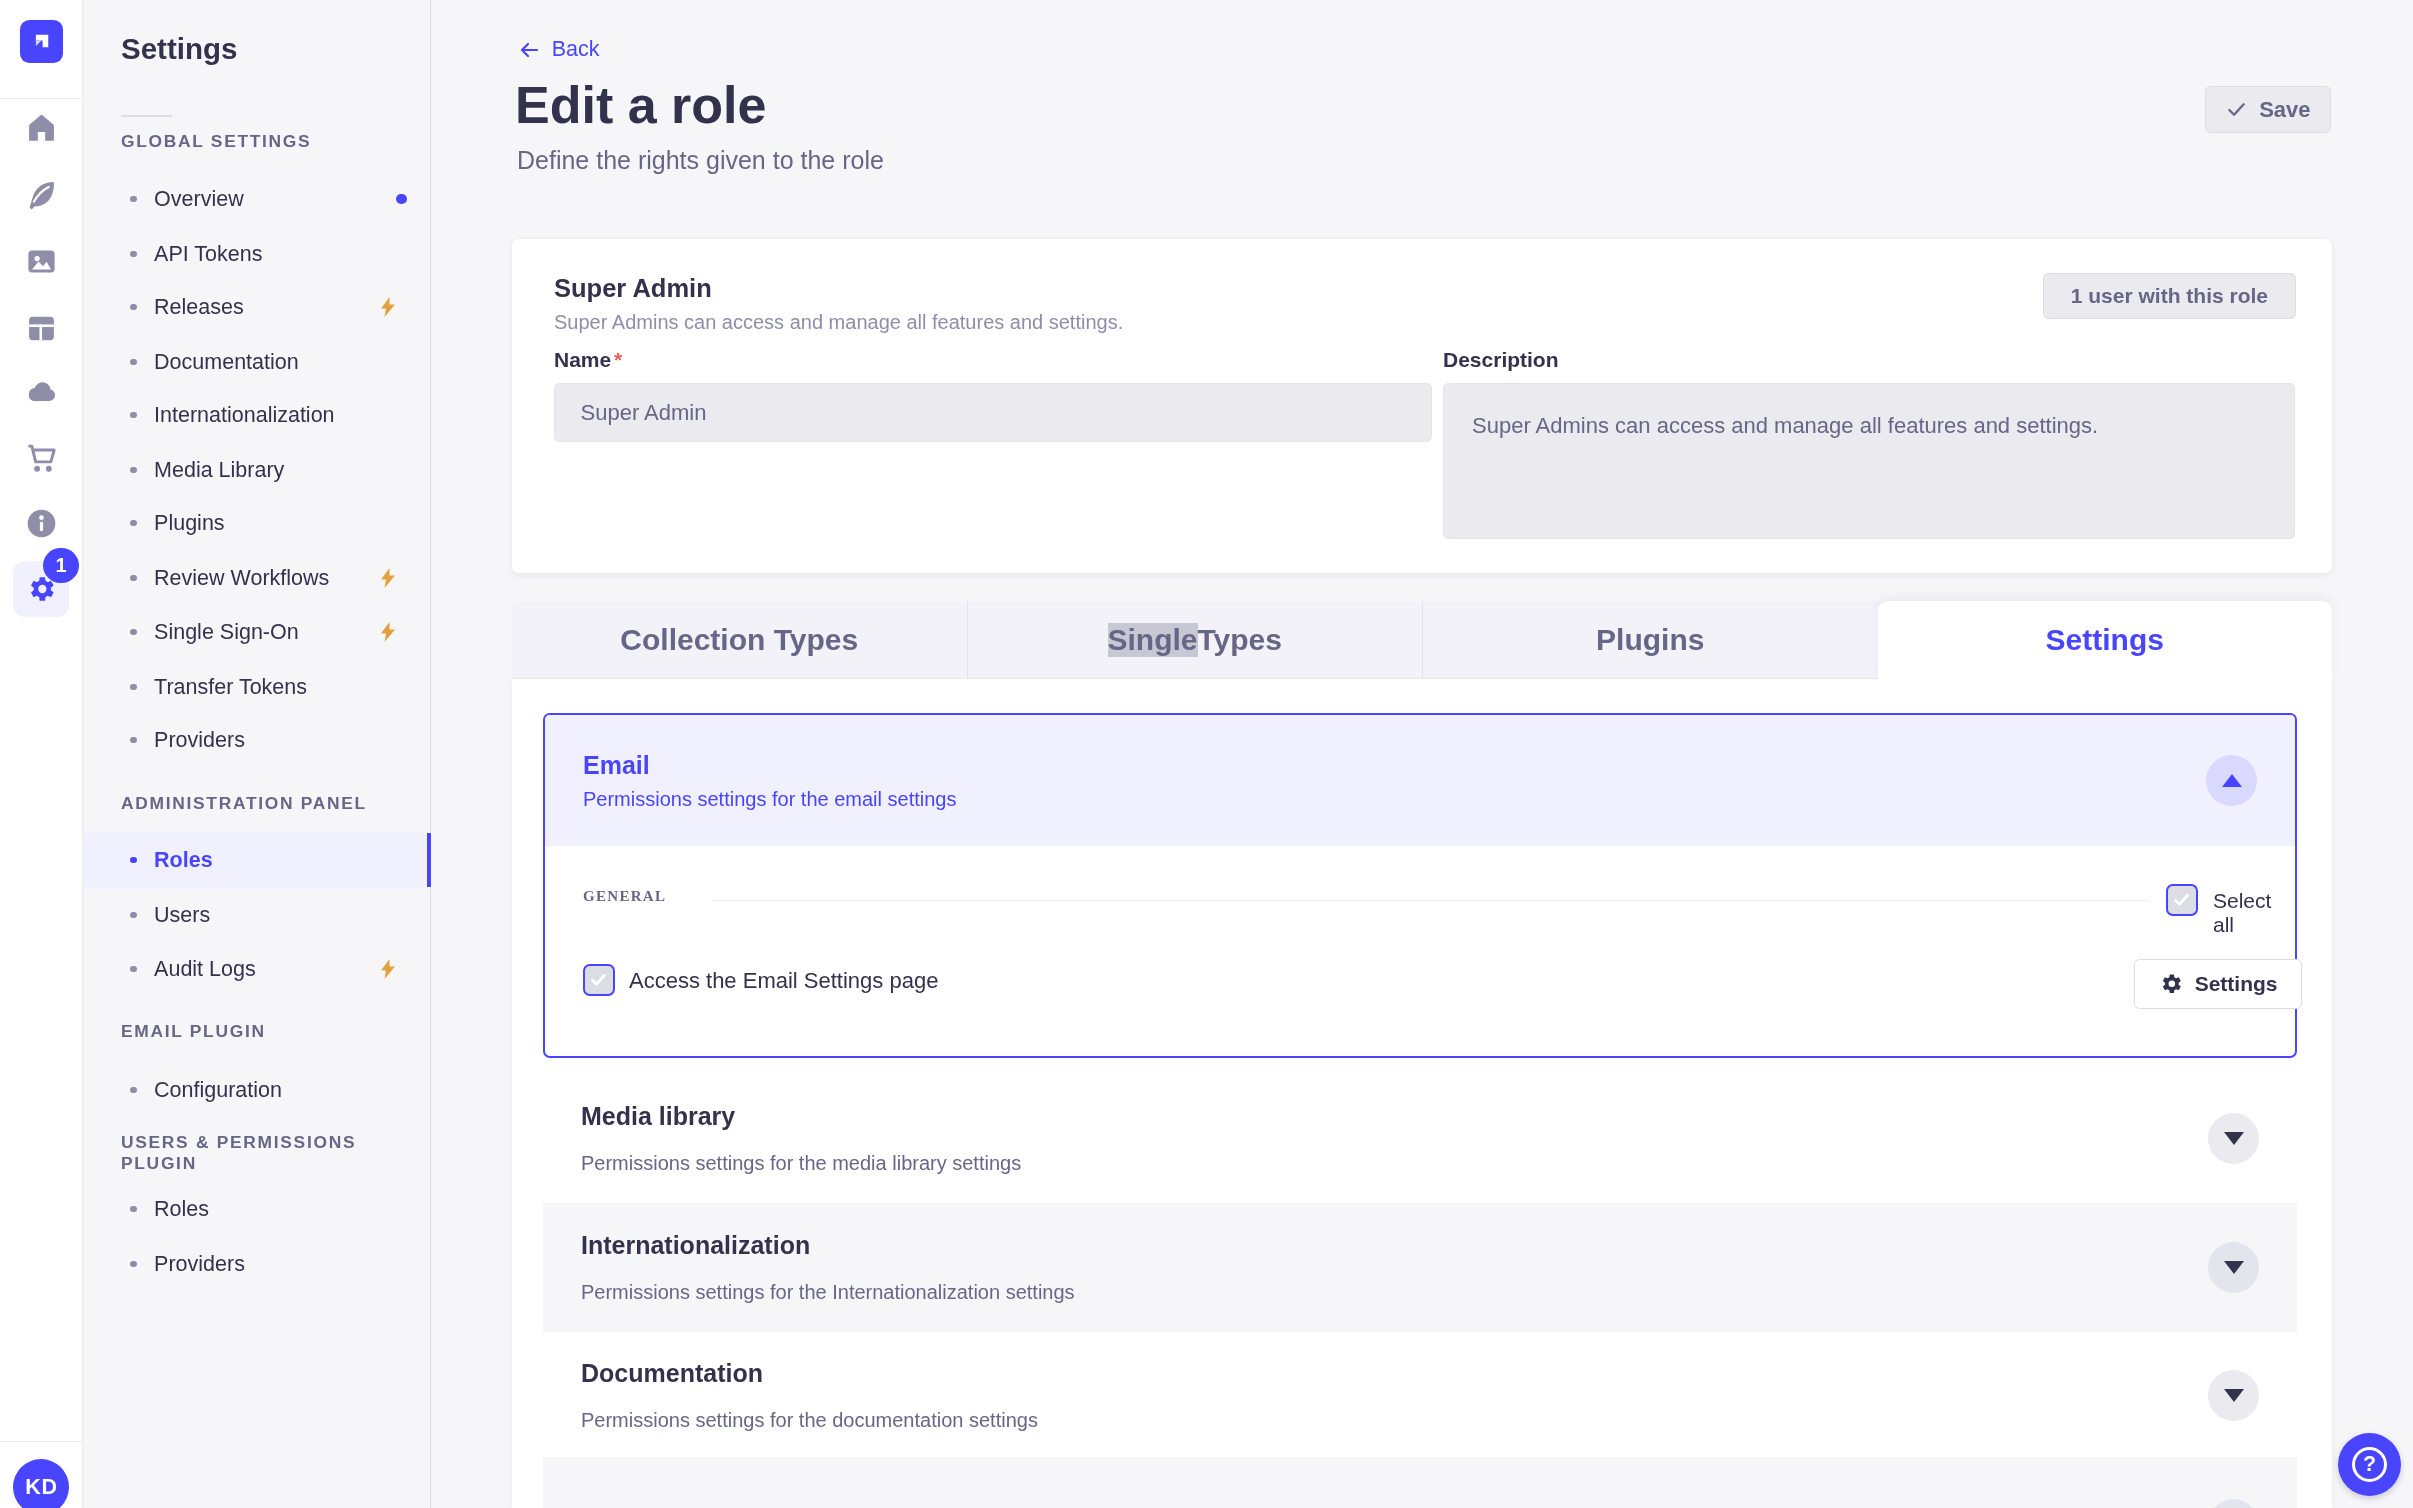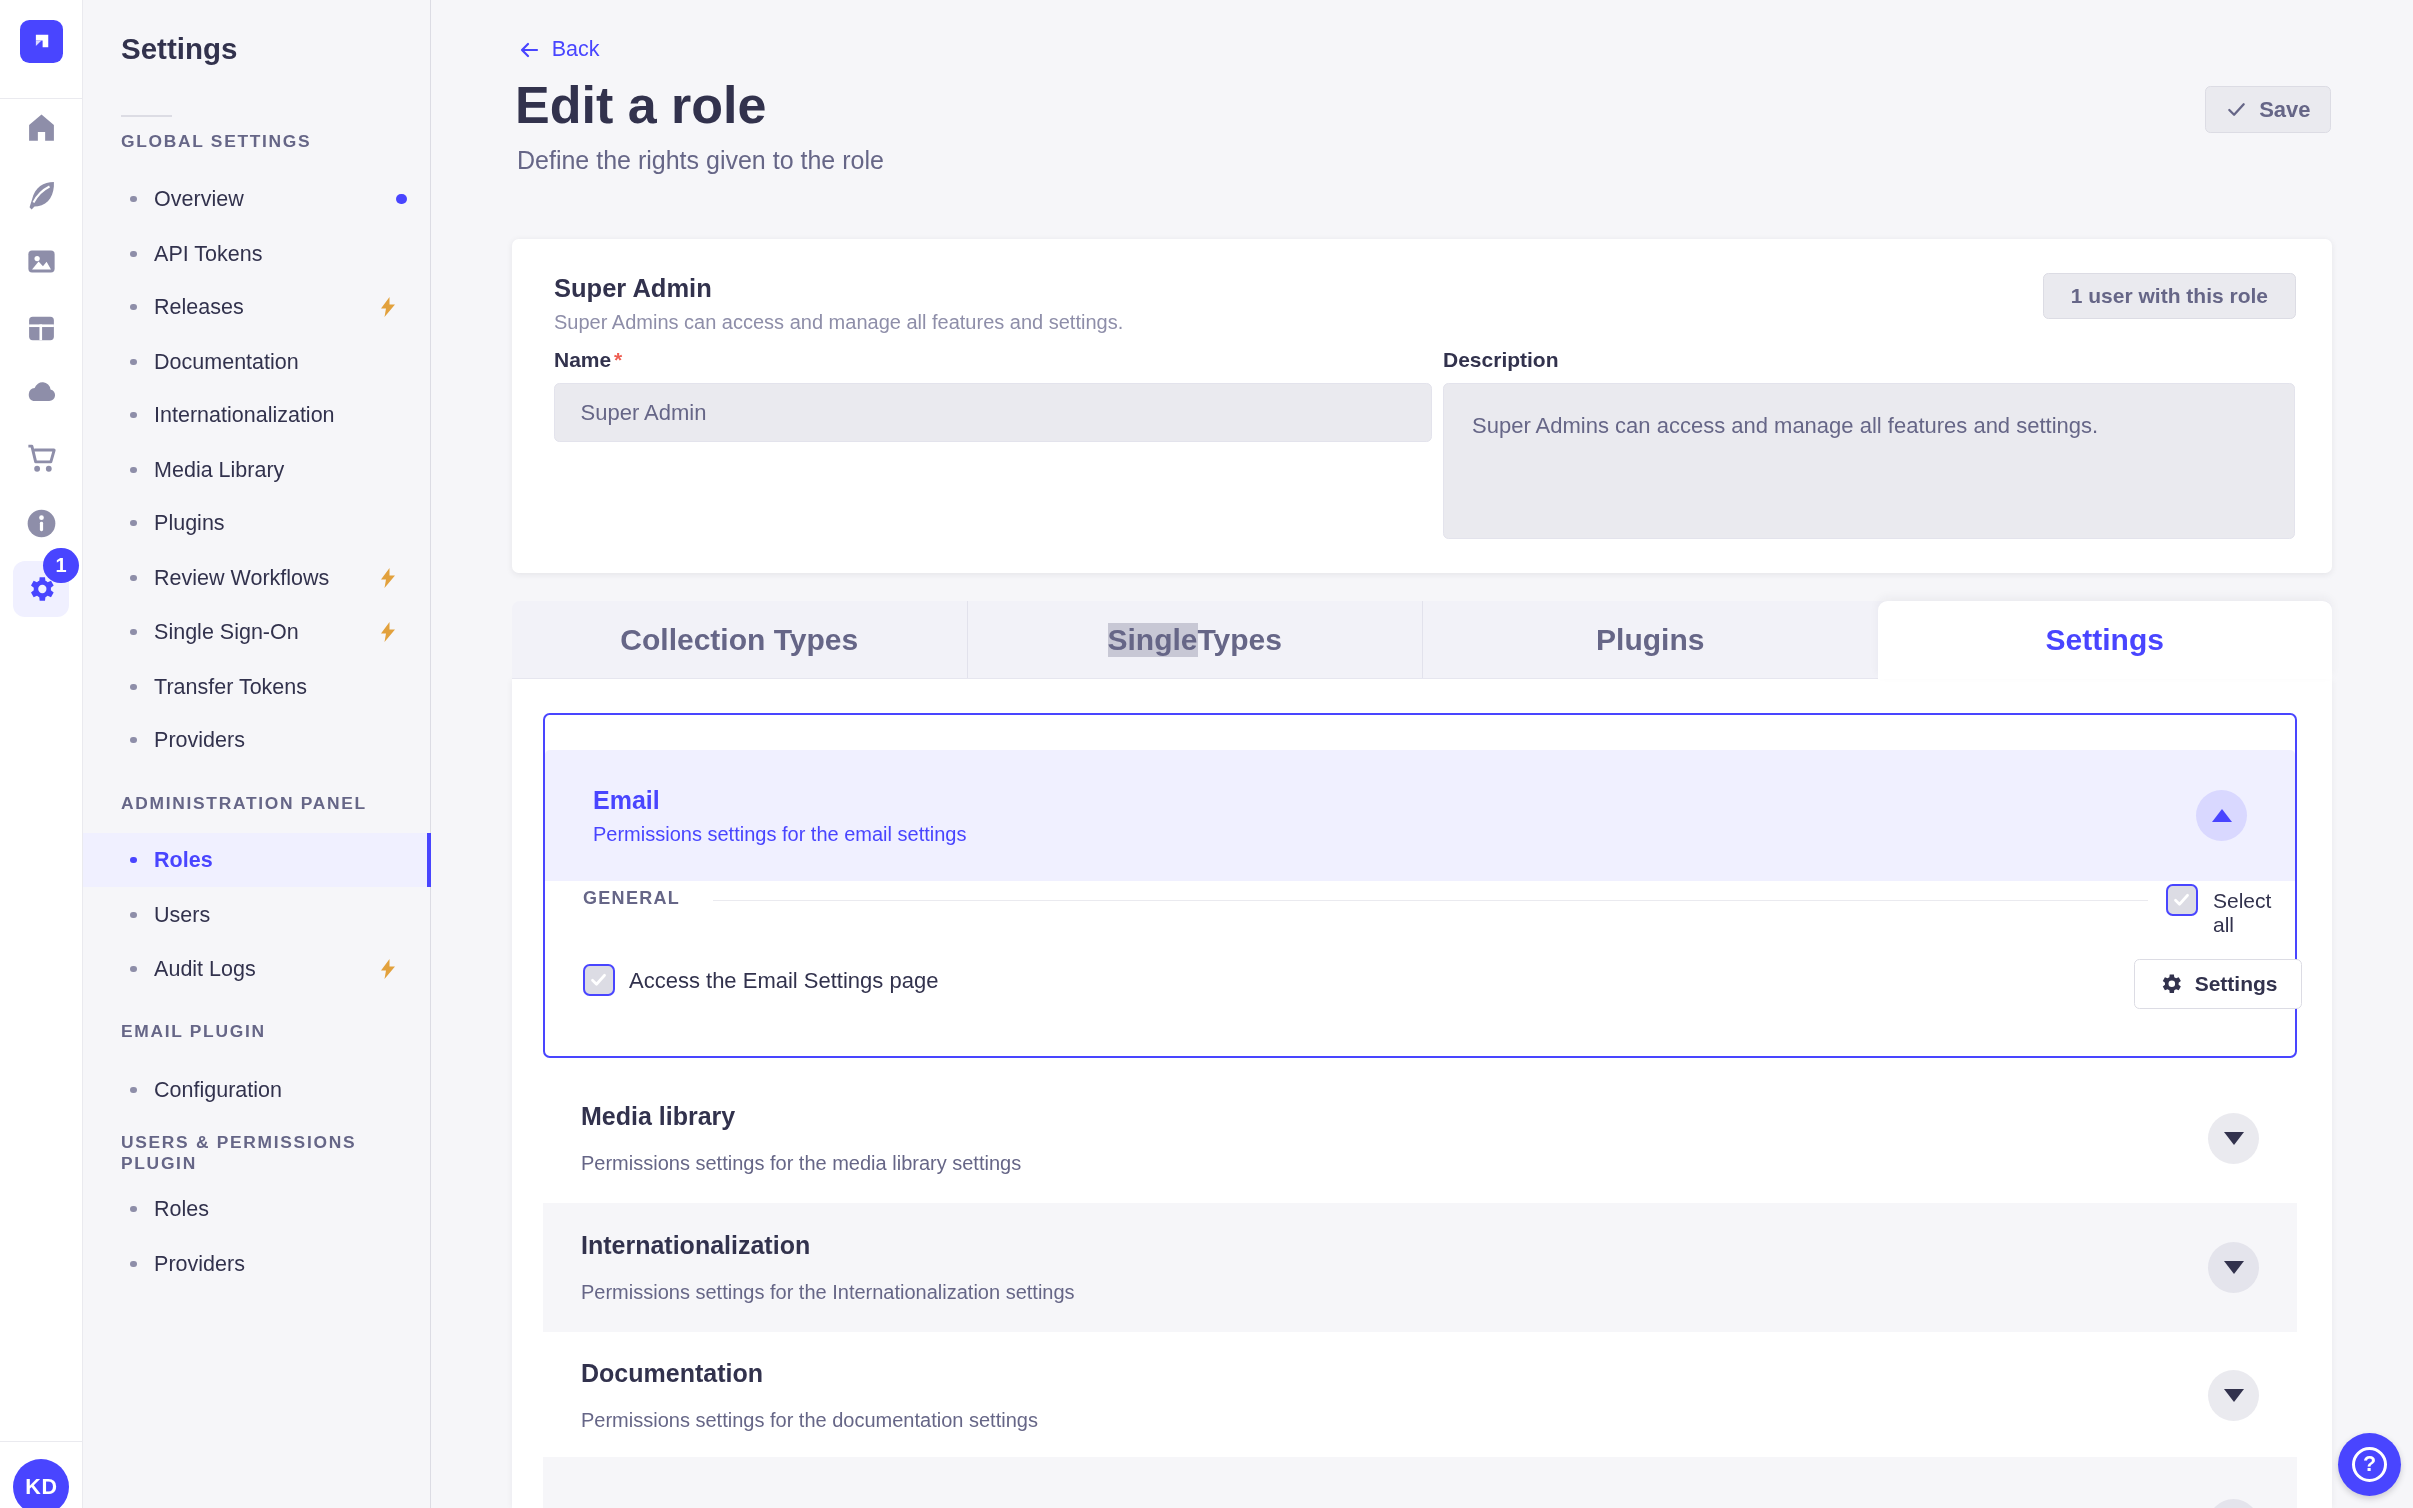--- a/index.html
+++ b/index.html
@@ -51,30 +51,30 @@
   .tab { flex:1; display:flex; align-items:center; justify-content:center; font-size:30px; font-weight:600; color:#666687; cursor:pointer; }
   .tab.divided { border-right:1.3px solid #E2E2EC; }
   .tab.active { background:#FFFFFF; color:#4945FF; font-weight:700; border-radius:9.4px 9.4px 0 0; margin-bottom:-1.3px; box-shadow:0 -4px 9.4px rgba(33,33,52,.05); }
   .hl { background:#C8C8D5; }
 
   
   .panel { position:absolute; left:512px; top:679px; width:1820px; height:829px; background:#fff; box-shadow:0 1.3px 6.7px rgba(33,33,52,.06); z-index:1; }
 
   
   .email-panel { position:absolute; left:543px; top:713px; width:1754px; height:345px; border:2px solid #4945FF; border-radius:6.7px; background:#fff; z-index:3; }
-  .email-header { position:absolute; left:0; top:0; width:100%; height:131px; background:#F0F0FF; border-radius:4.7px 4.7px 0 0; display:flex; align-items:center; padding:0 48px; cursor:pointer;margin-top:35px; }
+  .email-header { position:absolute; left:0; top:0; width:100%; height:131px; background:#F0F0FF; border-radius:4.7px 4.7px 0 0; display:flex; align-items:center; padding:0 38px; cursor:pointer; }
   .email-title { font-size:25px; font-weight:600; color:#4945FF; }
   .email-sub { font-size:20px; color:#4945FF; margin-top:8px; }
   .round-toggle { margin-left:auto; width:51px; height:51px; border-radius:50%; display:flex; align-items:center; justify-content:center; cursor:pointer; }
   .round-toggle.purple { background:#D9D8FF; }
   .round-toggle.gray { background:#EAEAEF; }
   .tri-up { width:0; height:0; border-left:10.7px solid transparent; border-right:10.7px solid transparent; border-bottom:13.4px solid #4945FF; }
   .tri-down { width:0; height:0; border-left:10.7px solid transparent; border-right:10.7px solid transparent; border-top:13.4px solid #32324D; }
 
-  .general-label { position:absolute; left:38px; top:173px; font-size:18px; font-weight:700; letter-spacing:1.3px; color:#666687; }
+  .general-label { position:absolute; left:38px; top:173px; font-size:15px; font-weight:700; letter-spacing:1.3px; color:#666687;font-family:Liberation Serif, serif; }
   .general-line { position:absolute; left:168px; top:185px; width:1435px; height:1.3px; background:#EAEAEF; }
 
   .checkbox { width:32px; height:32px; border-radius:6.7px; background:#DCDCE4; border:2px solid #4945FF; display:flex; align-items:center; justify-content:center; cursor:pointer; flex:none; }
   .checkbox svg { width:21.5px; height:21.5px; }
   .selectall-box { position:absolute; left:1621px; top:169px; }
   .selectall-label { position:absolute; left:1668px; top:174px; font-size:21px; color:#32324D; }
   .access-box { position:absolute; left:38px; top:249px; }
   .access-label { position:absolute; left:84px; top:253px; font-size:22px; color:#32324D; }
   .settings-btn { position:absolute; left:1589px; top:244px; width:168px; height:50px; background:#fff; border:1.3px solid #DCDCE4; border-radius:5.4px; display:flex; align-items:center; justify-content:center; gap:10.7px; font-size:21px; font-weight:600; color:#32324D; cursor:pointer; }
   .settings-btn svg { width:25.5px; height:25.5px; }

